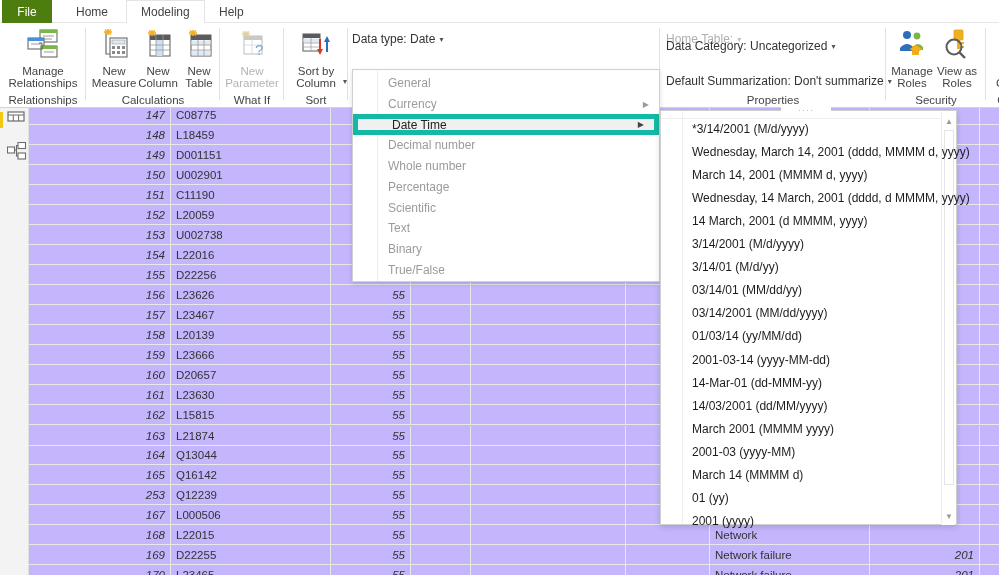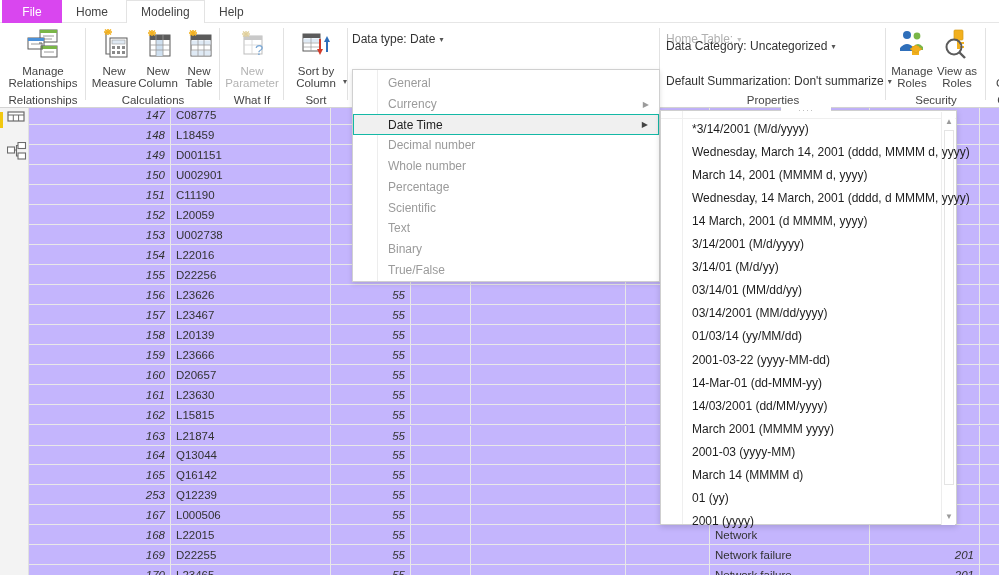--- a/index.html
+++ b/index.html
@@ -18,21 +18,21 @@
     position: absolute; top: 0; left: 0; width: 999px; height: 23px;
     background: #ffffff;
     border-bottom: 1px solid #e6e6e6;
   }
   .tab {
     position: absolute; top: 0; height: 23px;
     display: flex; align-items: center; justify-content: center;
     font-size: 12px; color: #444; padding: 0 14px; white-space: nowrap;
   }
   .tab.file {
-    background: #d946ef; color: #ffffff; left: 2px; width: 60px; padding:0;
+    background: #4d7c0f; color: #ffffff; left: 2px; width: 50px; padding:0;
   }
   .tab.home { left: 62px; }
   .tab.modeling { left: 126px; background:#ffffff; border-left:1px solid #e3e3e3; border-right:1px solid #e3e3e3; border-top:1px solid #e3e3e3; }
   .tab.help { left: 205px; }
 
   
   .ribbon {
     position: absolute; top: 23px; left: 0; width: 999px; height: 85px;
     background: #ffffff;
     border-bottom: 1px solid #d4d4d4;
@@ -109,21 +109,21 @@
   }
   .menu1 .railsep { position:absolute; left: 24px; top: 0; width:1px; height:100%; background:#ededed; }
   .mi {
     position: absolute; left: 1px; width: 305px; height: 20.7px;
     display: flex; align-items: center;
     font-size: 12px; color: #9b9b9b; padding-left: 34px; white-space: nowrap;
   }
   .mi .arrow { position: absolute; right: 10px; font-size: 8px; color: #9b9b9b; }
   .mi.active {
     background: #f0f0f0; color: #222222;
-    border: 1px solid #14b8a6; left: 0px; width: 306px;
+    border: 5px solid #14b8a6; left: 0px; width: 306px;
   }
   .mi.active .arrow { color: #444; }
 
   
   .menu2 {
     position: absolute; left: 660px; top: 110px; width: 297px; height: 415px;
     background: #ffffff; border: 1px solid #cfcfcf;
     box-shadow: 0 2px 6px rgba(0,0,0,0.15);
   }
   .menu2 .railsep { position:absolute; left: 21px; top:0; width:1px; height:100%; background:#efefef; }
@@ -729,21 +729,21 @@
       <div class="mi2" style="top: 168.7px;">
         <span>03/14/01 (MM/dd/yy)</span>
       </div>
       <div class="mi2" style="top: 191.8px;">
         <span>03/14/2001 (MM/dd/yyyy)</span>
       </div>
       <div class="mi2" style="top: 214.9px;">
         <span>01/03/14 (yy/MM/dd)</span>
       </div>
       <div class="mi2" style="top: 238px;">
-        <span>2001-03-22 (yyyy-MM-dd)</span>
+        <span>2001-03-14 (yyyy-MM-dd)</span>
       </div>
       <div class="mi2" style="top: 261.1px;">
         <span>14-Mar-01 (dd-MMM-yy)</span>
       </div>
       <div class="mi2" style="top: 284.2px;">
         <span>14/03/2001 (dd/MM/yyyy)</span>
       </div>
       <div class="mi2" style="top: 307.3px;">
         <span>March 2001 (MMMM yyyy)</span>
       </div>

